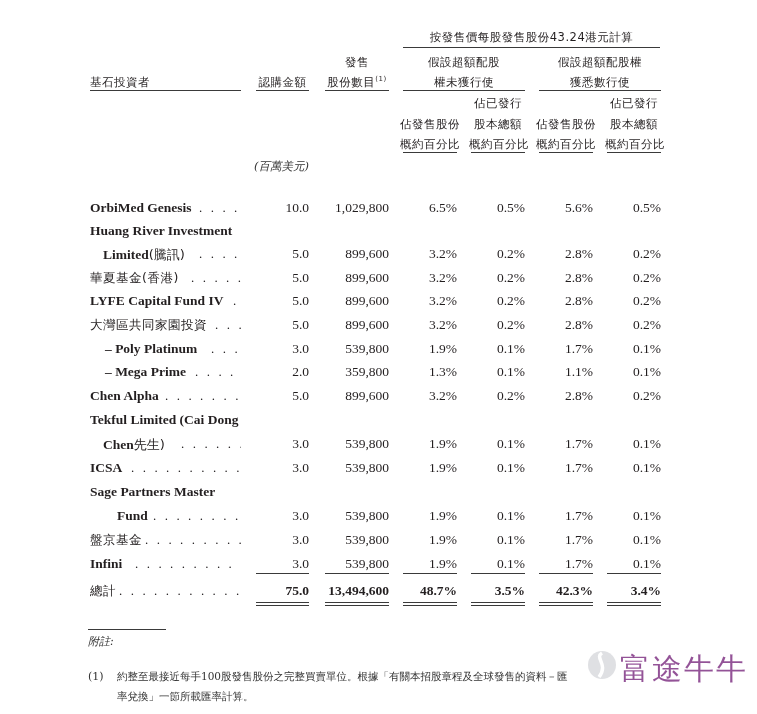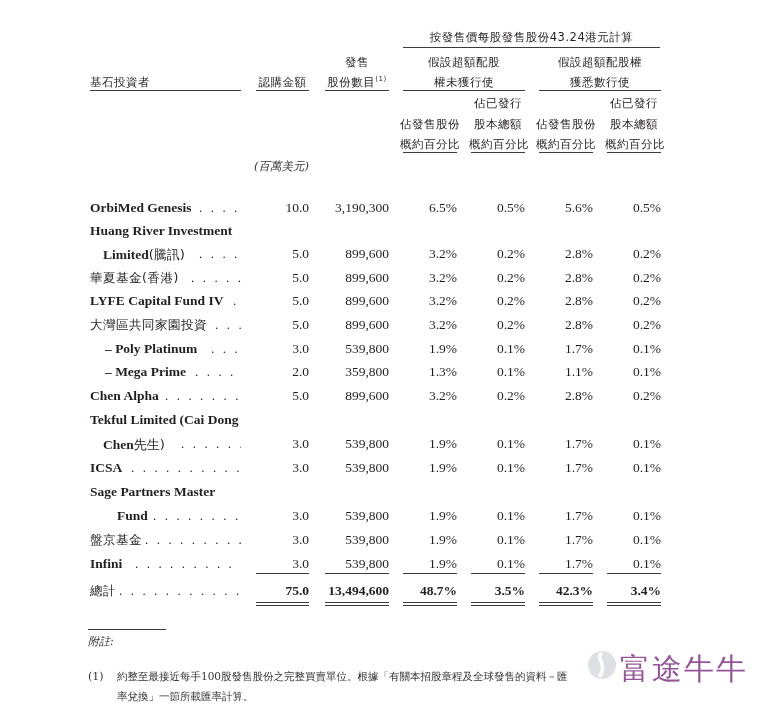--- a/index.html
+++ b/index.html
@@ -72,21 +72,21 @@
 <div class="rule" style="left:471px;width:54px;top:152px;"></div>
 <div class="rule" style="left:539px;width:54px;top:152px;"></div>
 <div class="rule" style="left:607px;width:54px;top:152px;"></div>
 
 <div class="abs unit" style="left:254px;top:159px;">(百萬美元)</div>
 
 <div class="row" style="top:200px;">
   <span class="name">OrbiMed Genesis</span>
   <span class="dots" style="left:199px;width:42px;">. . . . . . . . . . . . . . . .</span>
   <span class="num c1">10.0</span>
-  <span class="num c2">3,190,300</span>
+  <span class="num c2">1,029,800</span>
   <span class="num c3">6.5%</span>
   <span class="num c4">0.5%</span>
   <span class="num c5">5.6%</span>
   <span class="num c6">0.5%</span>
 </div>
 
 <div class="row" style="top:223px;">
   <span class="name">Huang River Investment</span>
 </div>
 <div class="row" style="top:246px;">

